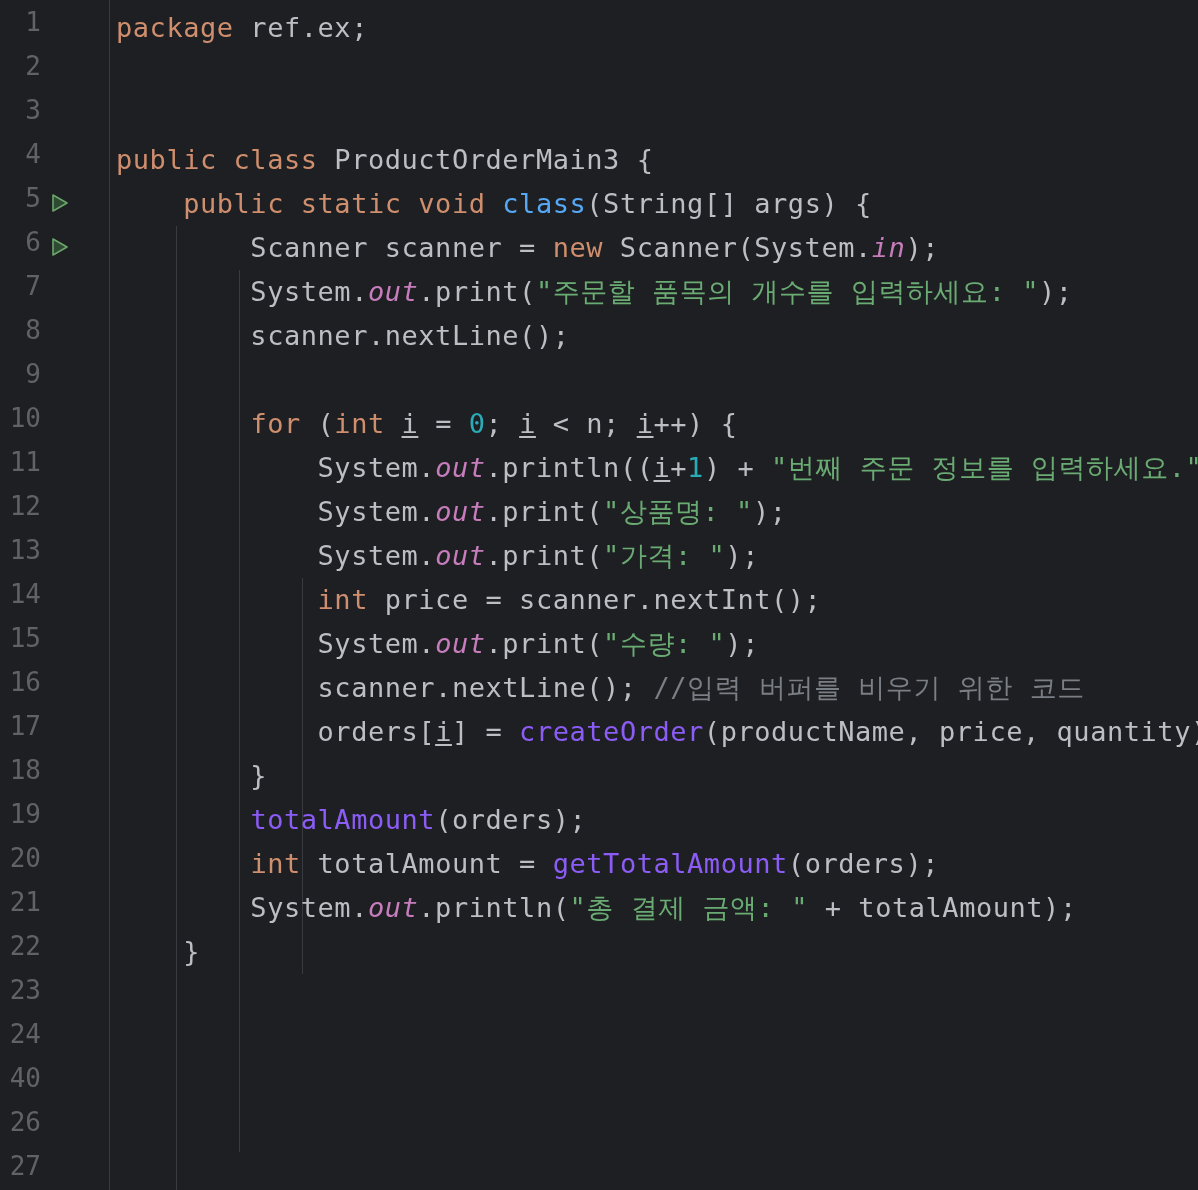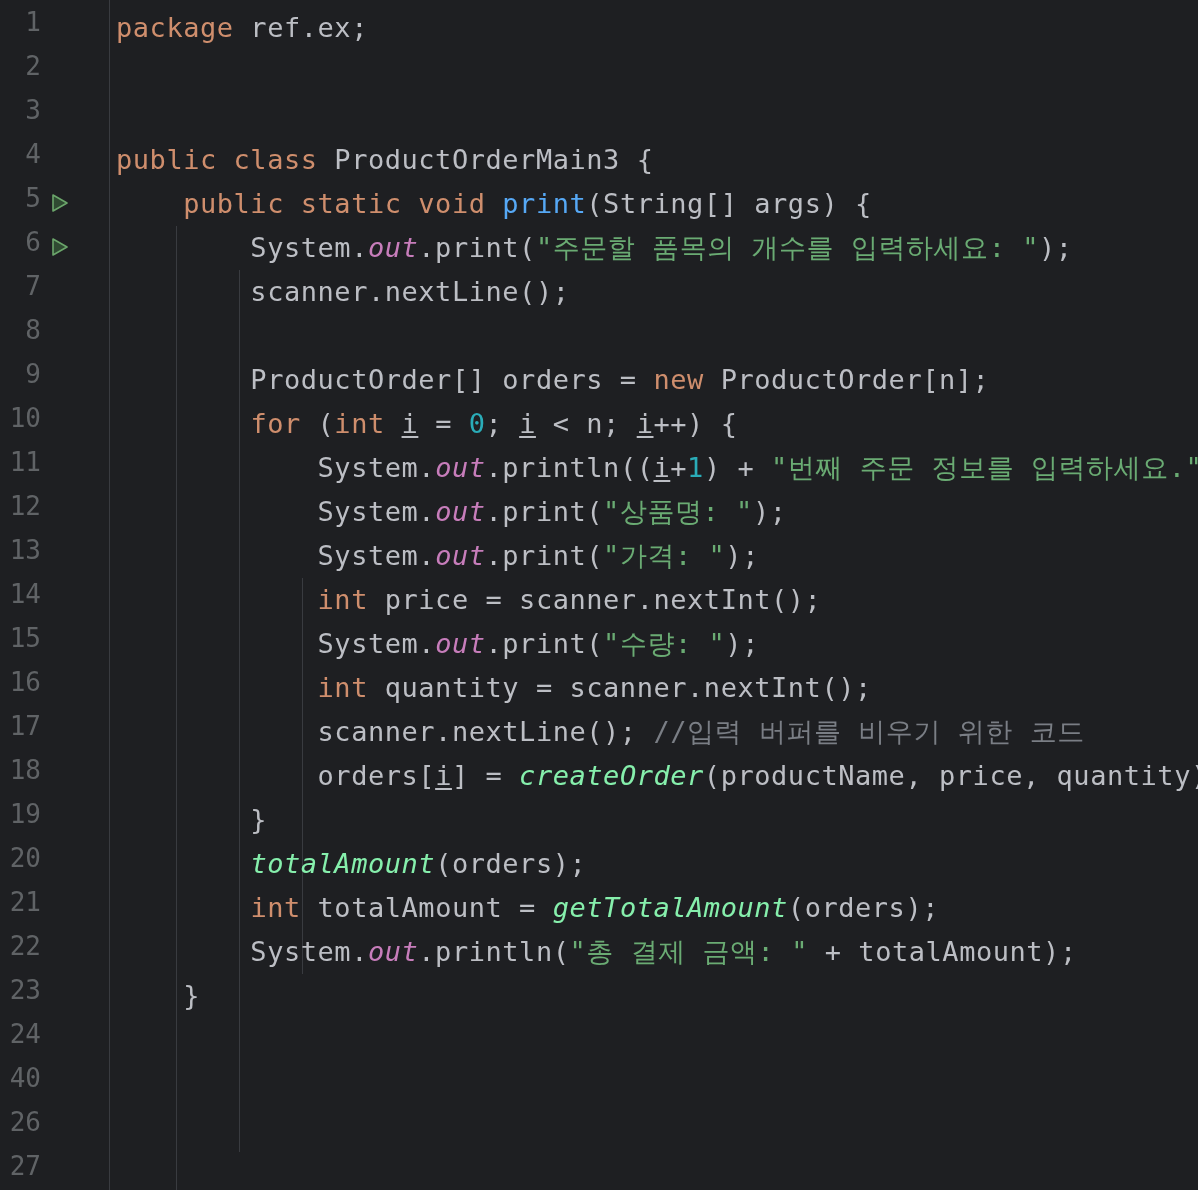--- a/index.html
+++ b/index.html
@@ -85,21 +85,21 @@
     color: #BCBEC4;
     padding-left: 6px;
     letter-spacing: 0.02em;
   }
 
   
   .kw      { color: #CF8E6D; }            
   .ident   { color: #BCBEC4; }            
   .method  { color: #56A8F5; }            
   .static  { color: #C77DBB; font-style: italic; }  
-  .smeth   { color: #86efac; font-style: italic; }  
+  .smeth   { color: #8b5cf6; }  
   .str     { color: #6AAB73; }            
   .num     { color: #2AACB8; }            
   .cmt     { color: #7A7E85; }            
   .uline   { text-decoration: underline; text-decoration-color: #BCBEC4; text-underline-offset: 3px; }
 </style>
 </head>
 <body>
 
 <div id="editor">
 
@@ -207,46 +207,45 @@
 
       <div class="code-line"><span class="kw">package</span><span class="ident"> ref.ex;</span></div>
 
       <div class="code-line">&nbsp;</div>
 
 
       <div class="code-line">&nbsp;</div>
 
       <div class="code-line"><span class="kw">public class</span><span class="ident"> ProductOrderMain3 {</span></div>
 
-      <div class="code-line"><span class="ident">    </span><span class="kw">public static void</span><span class="ident"> </span><span class="method">print</span><span class="ident">(String[] args) {</span></div>
-
+      <div class="code-line"><span class="ident">    </span><span class="kw">public static void</span><span class="ident"> </span><span class="method">class</span><span class="ident">(String[] args) {</span></div>
+
+      <div class="code-line"><span class="ident">        Scanner scanner = </span><span class="kw">new</span><span class="ident"> Scanner(System.</span><span class="static">in</span><span class="ident">);</span></div>
 
       <div class="code-line"><span class="ident">        System.</span><span class="static">out</span><span class="ident">.print(</span><span class="str">"주문할 품목의 개수를 입력하세요: "</span><span class="ident">);</span></div>
 
 
       <div class="code-line"><span class="ident">        scanner.nextLine();</span></div>
 
       <div class="code-line">&nbsp;</div>
 
-      <div class="code-line"><span class="ident">        ProductOrder[] orders = </span><span class="kw">new</span><span class="ident"> ProductOrder[n];</span></div>
 
       <div class="code-line"><span class="ident">        </span><span class="kw">for</span><span class="ident"> (</span><span class="kw">int</span><span class="ident"> </span><span class="ident uline">i</span><span class="ident"> = </span><span class="num">0</span><span class="ident">; </span><span class="ident uline">i</span><span class="ident"> &lt; n; </span><span class="ident uline">i</span><span class="ident">++) {</span></div>
 
       <div class="code-line"><span class="ident">            System.</span><span class="static">out</span><span class="ident">.println((</span><span class="ident uline">i</span><span class="ident">+</span><span class="num">1</span><span class="ident">) + </span><span class="str">"번째 주문 정보를 입력하세요."</span></div>
 
       <div class="code-line"><span class="ident">            System.</span><span class="static">out</span><span class="ident">.print(</span><span class="str">"상품명: "</span><span class="ident">);</span></div>
 
 
       <div class="code-line"><span class="ident">            System.</span><span class="static">out</span><span class="ident">.print(</span><span class="str">"가격: "</span><span class="ident">);</span></div>
 
       <div class="code-line"><span class="ident">            </span><span class="kw">int</span><span class="ident"> price = scanner.nextInt();</span></div>
 
       <div class="code-line"><span class="ident">            System.</span><span class="static">out</span><span class="ident">.print(</span><span class="str">"수량: "</span><span class="ident">);</span></div>
 
-      <div class="code-line"><span class="ident">            </span><span class="kw">int</span><span class="ident"> quantity = scanner.nextInt();</span></div>
 
       <div class="code-line"><span class="ident">            scanner.nextLine(); </span><span class="cmt">//입력 버퍼를 비우기 위한 코드</span></div>
 
       <div class="code-line"><span class="ident">            orders[</span><span class="ident uline">i</span><span class="ident">] = </span><span class="smeth">createOrder</span><span class="ident">(productName, price, quantity);</span></div>
 
       <div class="code-line"><span class="ident">        }</span></div>
 
       <div class="code-line"><span class="ident">        </span><span class="smeth">totalAmount</span><span class="ident">(orders);</span></div>
 
       <div class="code-line"><span class="ident">        </span><span class="kw">int</span><span class="ident"> totalAmount = </span><span class="smeth">getTotalAmount</span><span class="ident">(orders);</span></div>

